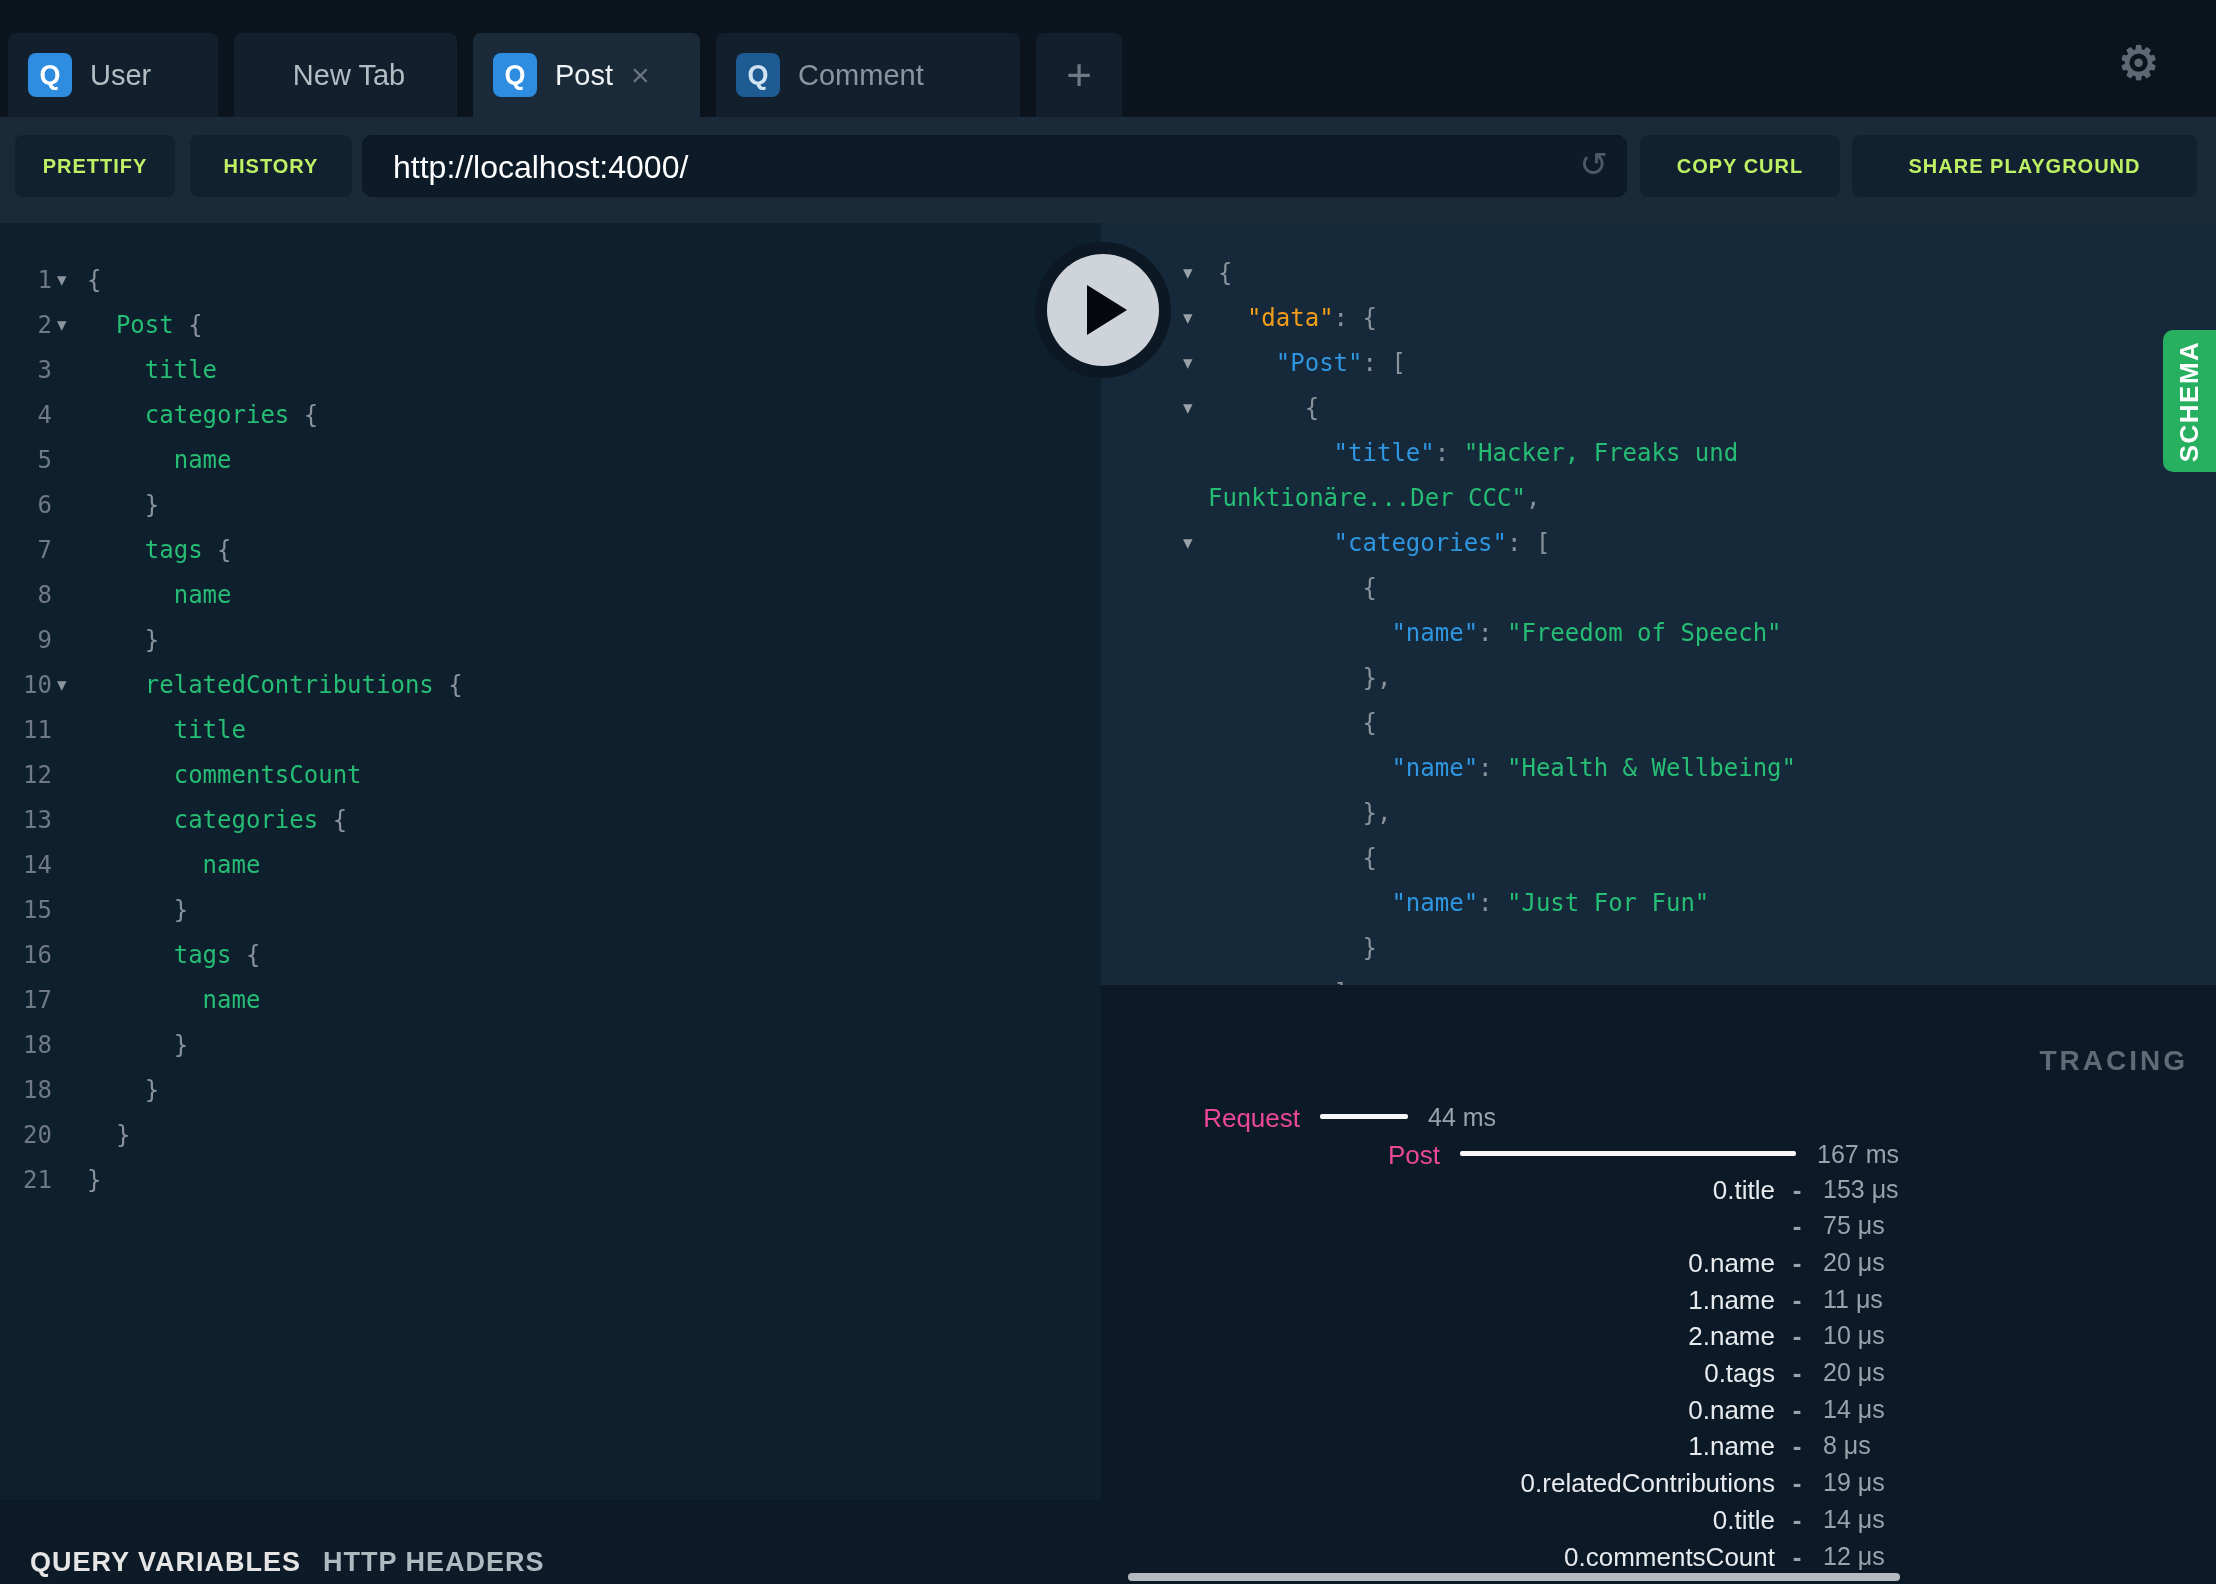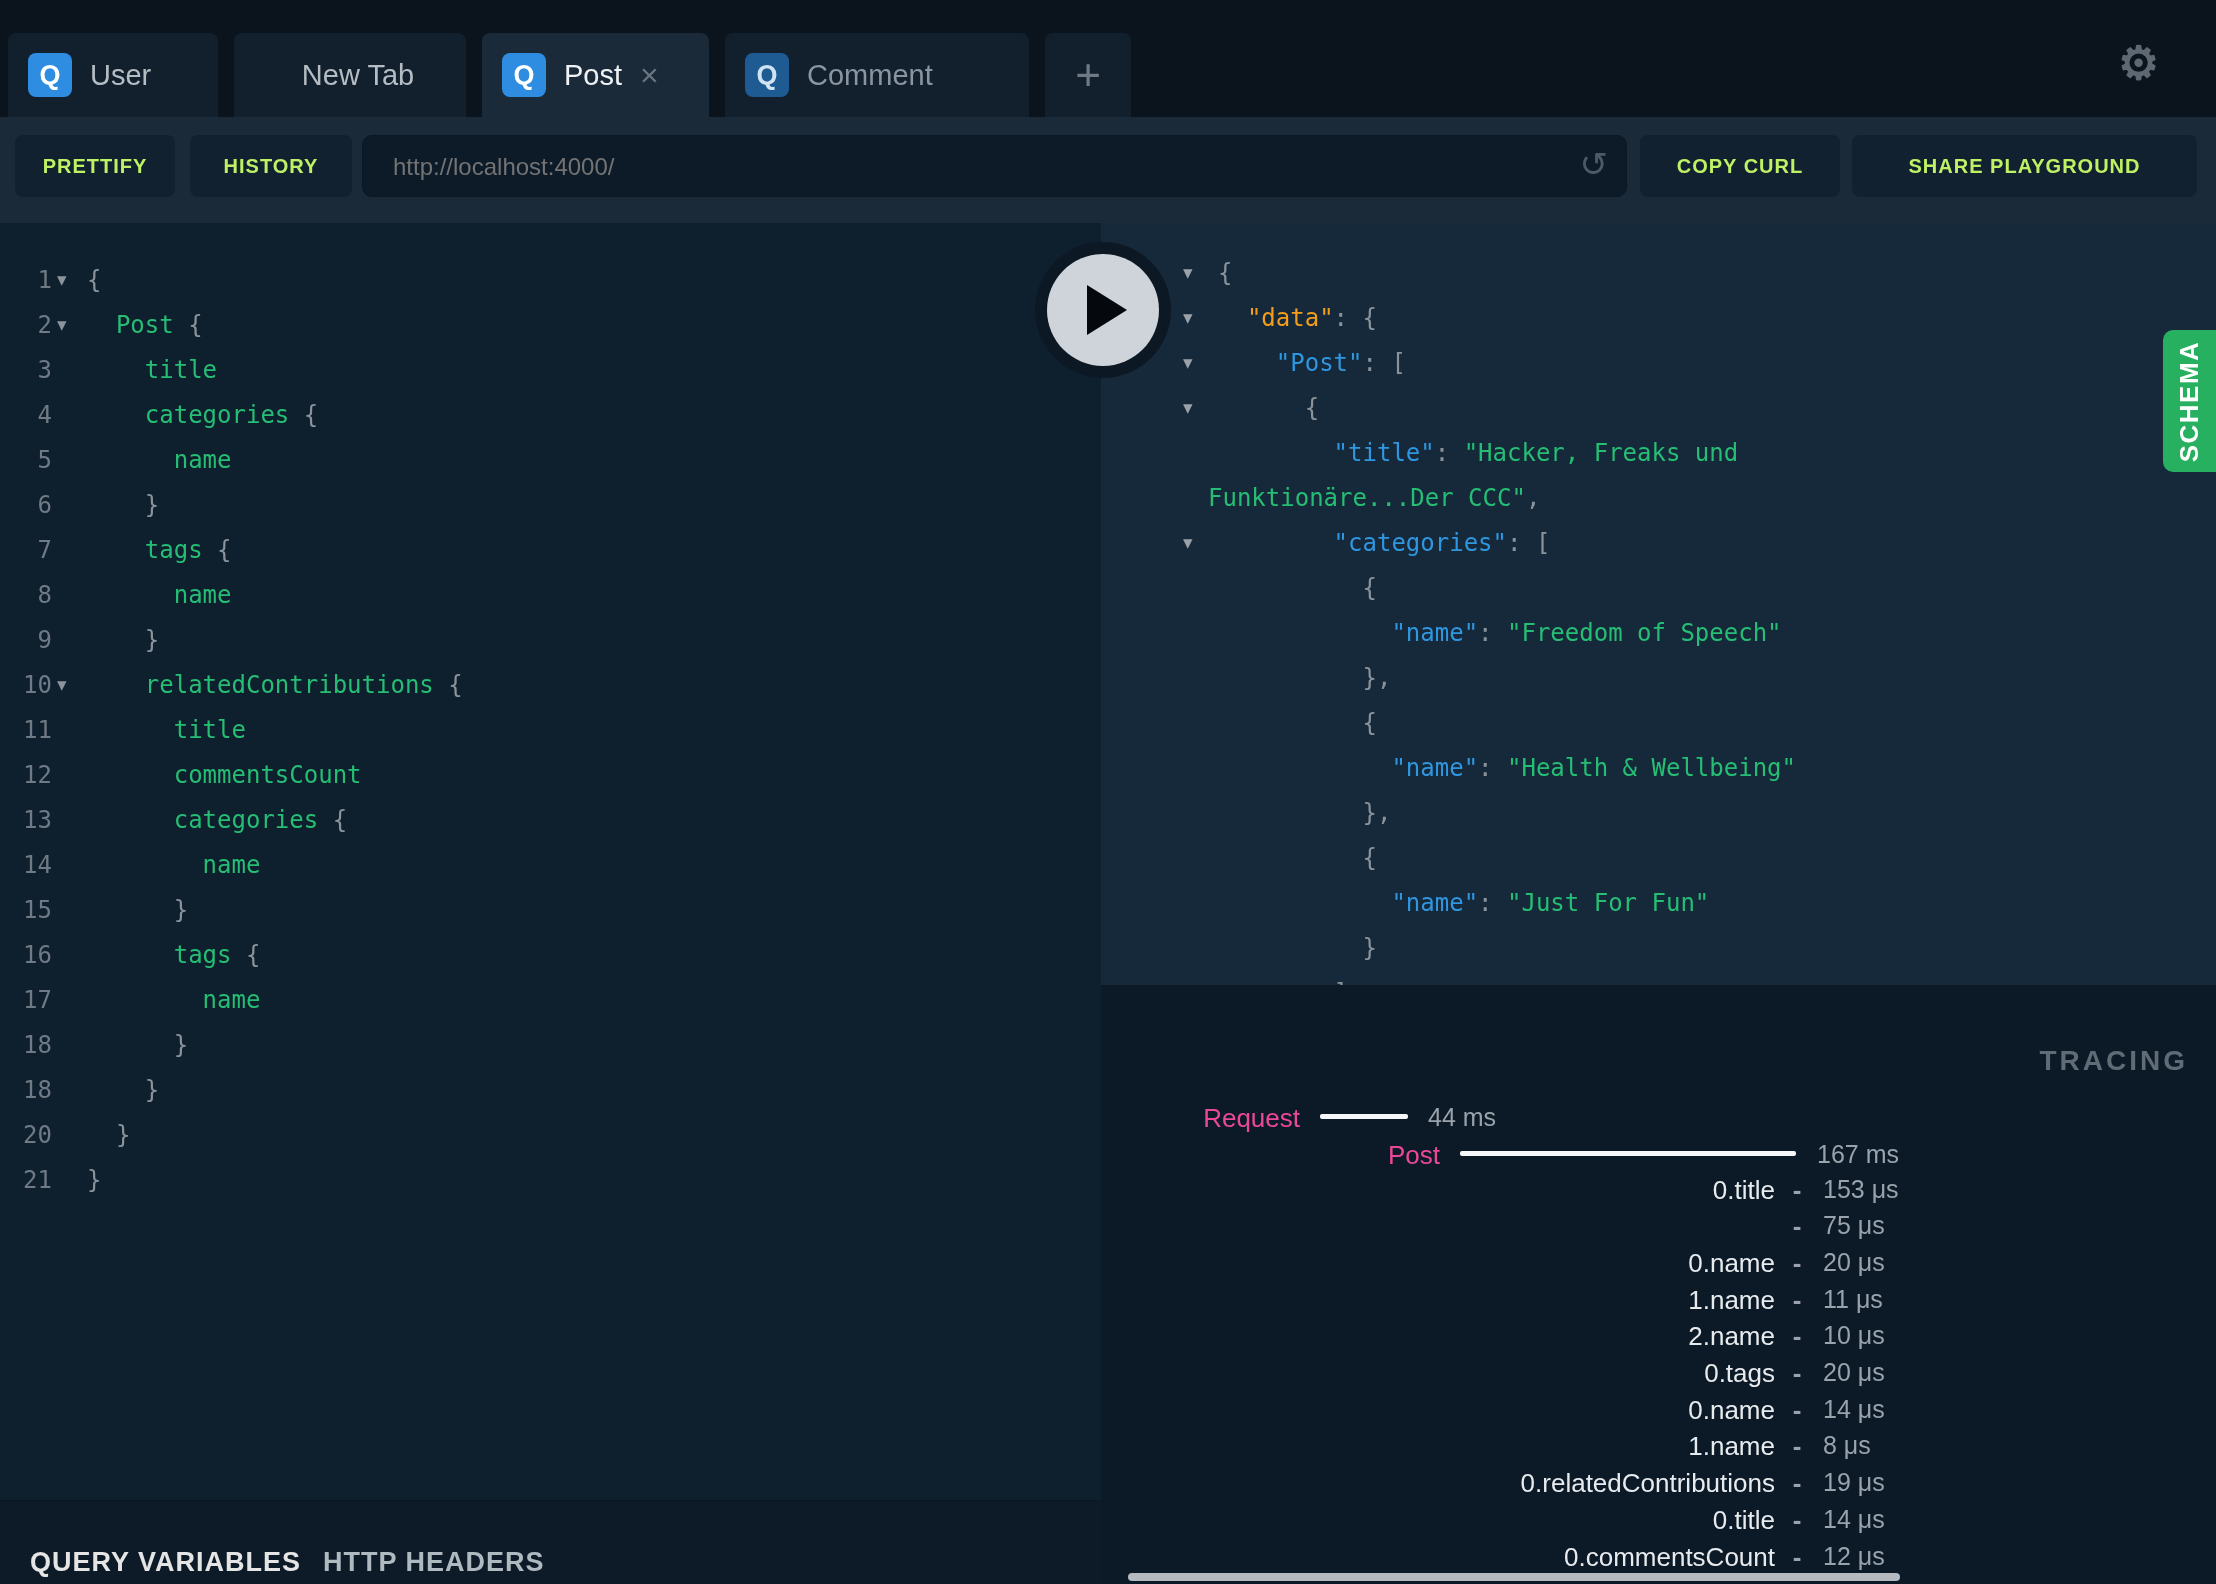--- a/index.html
+++ b/index.html
@@ -24,21 +24,21 @@
   .gear{left:2118px;top:36px;font-size:46px;color:#5d6872;font-weight:bold;cursor:pointer;}
 
   
   .toolbar{left:0;top:117px;width:2216px;height:106px;background:#1b2a39;}
   .tbtn{position:absolute;top:18px;height:62px;background:#122130;border-radius:8px;
         color:#bef264;font-size:20px;font-weight:600;letter-spacing:1px;
         display:flex;align-items:center;justify-content:center;cursor:pointer;}
   .urlbox{position:absolute;left:362px;top:18px;width:1265px;height:62px;background:#0d1b29;
           border:1px solid #0a1724;border-radius:10px;box-sizing:border-box;}
   .urlbox input{position:absolute;left:28px;top:0;width:1150px;height:60px;background:transparent;
-          border:none;outline:none;color:#737373;font-size:24px;font-family:"Liberation Sans",sans-serif;}
+          border:none;outline:none;color:#ffffff;font-size:32px;font-family:"Liberation Sans",sans-serif;}
   .reload{position:absolute;right:18px;top:8px;font-size:34px;color:#4d5966;cursor:pointer;}
 
   
   .editor{left:0;top:223px;width:1101px;height:1277px;background:#0e1f2e;}
   .qlines{position:absolute;left:0;top:34px;width:100%;}
   .qrow{display:flex;align-items:center;height:45px;}
   .lnum{width:52px;text-align:right;color:#6f7a85;font-size:24px;
         font-family:"DejaVu Sans Mono",monospace;flex:0 0 auto;}
   .lfold{width:35px;padding-left:5px;box-sizing:border-box;color:#8b949c;font-size:19px;
          text-align:left;flex:0 0 auto;cursor:pointer;}
@@ -87,21 +87,21 @@
 </style>
 </head>
 <body>
 
 <div class="abs tabbar">
   <div class="tabs">
     <div class="tab" style="width:190px">
       <span class="qbadge">Q</span>
       <span>User</span>
     </div>
-    <div class="tab" style="width:216px;justify-content:center;padding-left:16px">
+    <div class="tab" style="width:216px;justify-content:center;padding-left:7px">
       <span>New Tab</span>
     </div>
     <div class="tab active" style="width:207px">
       <span class="qbadge">Q</span>
       <span>Post</span>
       <span class="tab-close">×</span>
     </div>
     <div class="tab dim" style="width:284px">
       <span class="qbadge dim">Q</span>
       <span>Comment</span>

